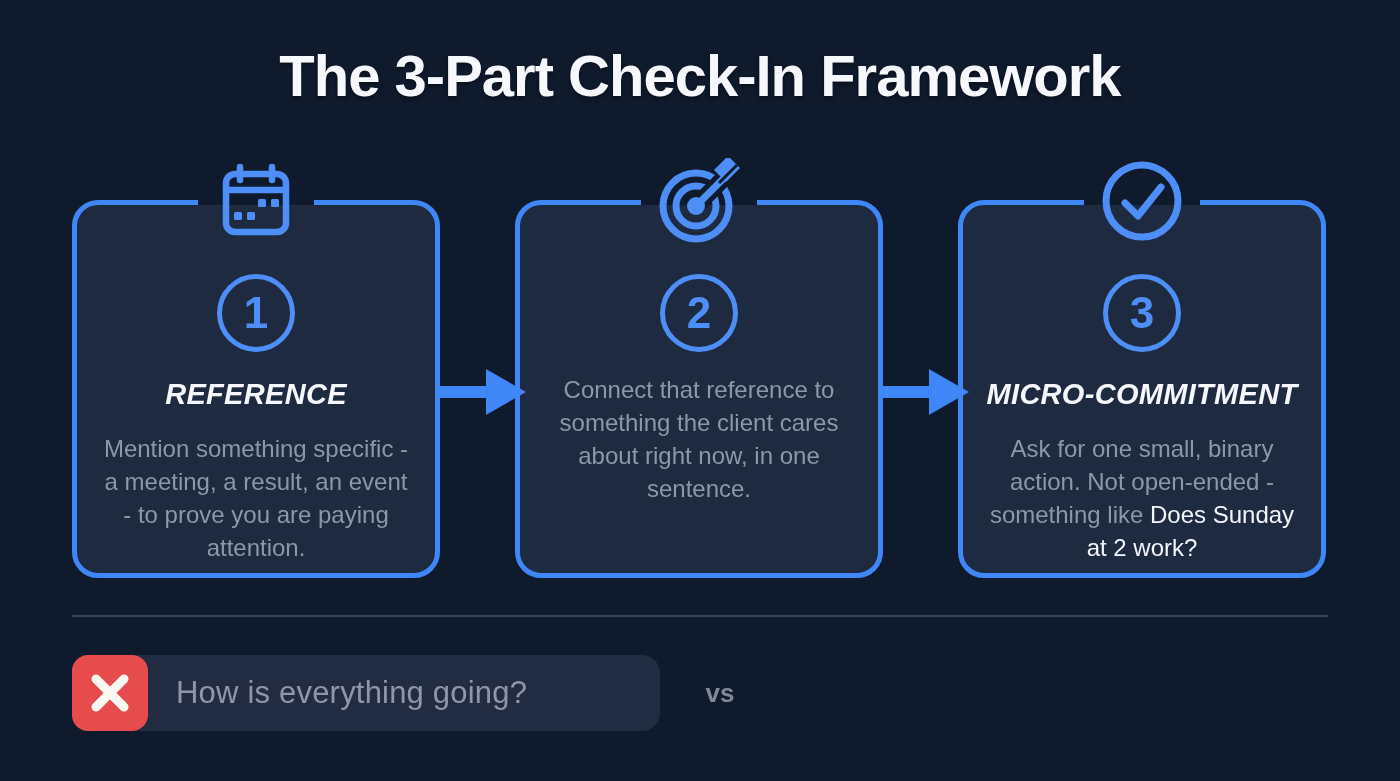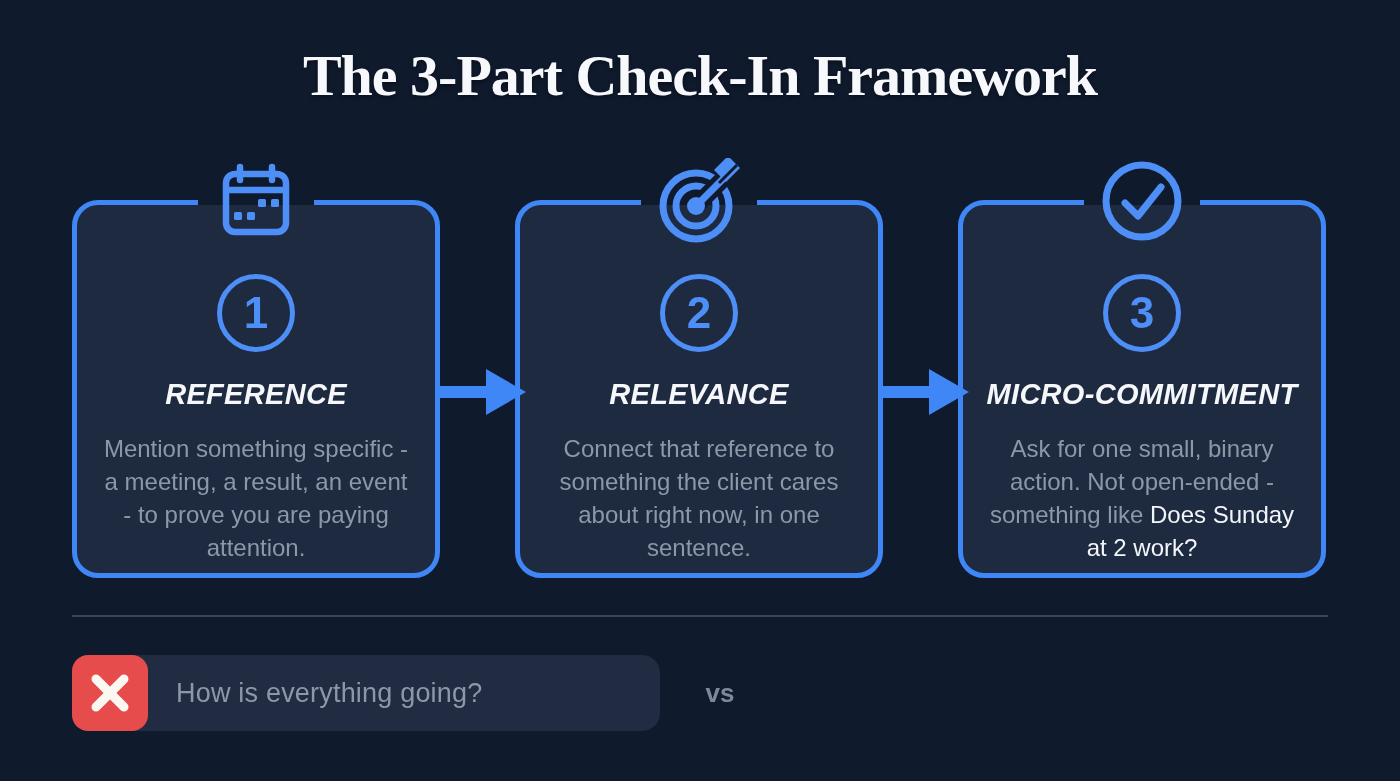--- a/index.html
+++ b/index.html
@@ -4,21 +4,21 @@
 <style>
   html,body{margin:0;padding:0;background:#0f1a2d;}
   .canvas{
     position:relative;width:1400px;height:781px;overflow:hidden;
     background:#0f1a2d;
     font-family:"Liberation Sans","DejaVu Sans",sans-serif;
   }
   .page-title{
     position:absolute;top:42px;left:0;width:100%;margin:0;
     text-align:center;font-size:58px;font-weight:700;color:#f6f8fb;
-    letter-spacing:-1px;text-shadow:0 2px 4px rgba(0,0,0,.45);font-family:Liberation Serif, serif;
+    letter-spacing:-1px;text-shadow:0 2px 4px rgba(0,0,0,.45);
   }
   
   .card{
     position:absolute;top:200px;width:368px;height:378px;box-sizing:border-box;
     background:#1e2a40;border:5px solid #3f86f6;border-radius:26px;
     text-align:center;
   }
   .card.c1{left:72px}.card.c2{left:515px}.card.c3{left:958px}
   .border-gap{
     position:absolute;top:-5px;left:50%;transform:translateX(-50%);
@@ -59,21 +59,21 @@
     background:#212c43;border-radius:18px;display:flex;align-items:center;
   }
   .pill.bad{left:72px}.pill.good{left:740px}
   .badge{
     position:absolute;left:0;top:0;width:76px;height:76px;border-radius:16px;
     display:flex;align-items:center;justify-content:center;
   }
   .badge.red{background:#e74c4c}
   .badge.green{background:#2db457}
   .pill-text{
-    margin-left:104px;font-size:27px;color:#8d97a8;letter-spacing:.2px;
+    margin-left:104px;font-size:31px;color:#8d97a8;letter-spacing:.2px;
   }
   .pill.good .pill-text{color:#f3f6fa;font-weight:500;}
   .vs-label{
     position:absolute;top:678px;left:672px;width:96px;text-align:center;
     font-size:26px;font-weight:600;color:#7e8899;
   }
 </style>
 </head>
 <body>
 
@@ -118,21 +118,20 @@
           <circle cx="40" cy="48" r="20"></circle>
         </g>
         <line x1="40" y1="48" x2="74" y2="14" stroke="#0f1a2d" stroke-width="17"></line>
         <circle cx="40" cy="48" r="9" fill="#4d8ef7"></circle>
         <line x1="40" y1="48" x2="68" y2="20" stroke="#4d8ef7" stroke-width="7" stroke-linecap="round"></line>
         <polygon points="58,12 72,-2 84,10 70,24" fill="#4d8ef7"></polygon>
         <line x1="63" y1="25" x2="81" y2="7" stroke="#0f1a2d" stroke-width="3"></line>
       </svg>
     </div>
     <div class="num-circle">2</div>
-    <h2>RELEVANCE</h2>
     <p><span>Connect that reference to something the client cares about right now, in one sentence.</span><span class="em"></span></p>
   </section>
 
   <svg class="flow-arrow a2" viewBox="0 0 90 46">
     <rect x="0" y="17" width="54" height="12" fill="#3f86f6"></rect>
     <polygon points="50,0 90,23 50,46" fill="#3f86f6"></polygon>
   </svg>
 
   <section class="card c3">
     <div class="border-gap"></div>

